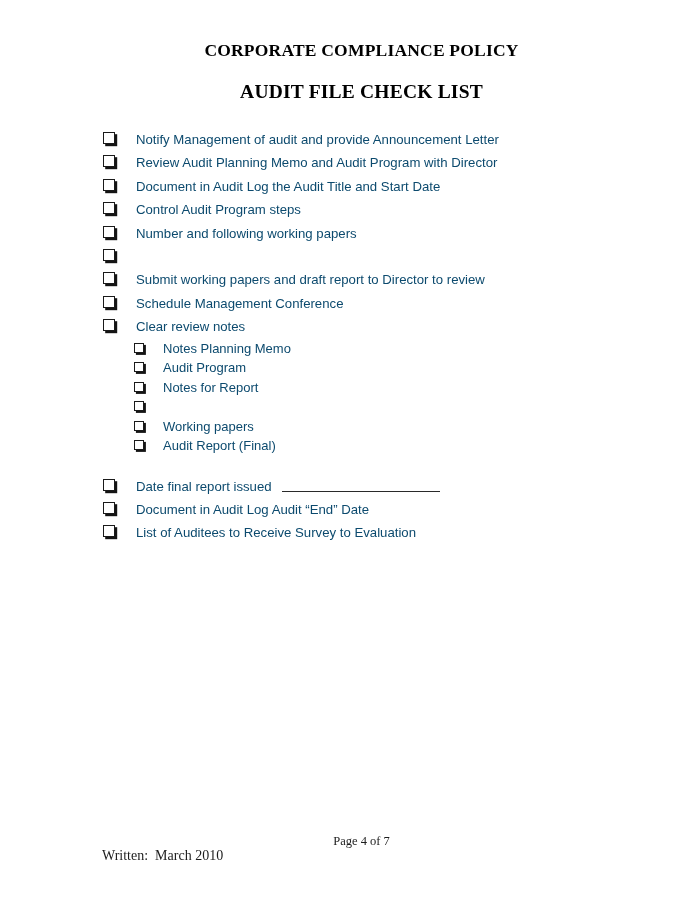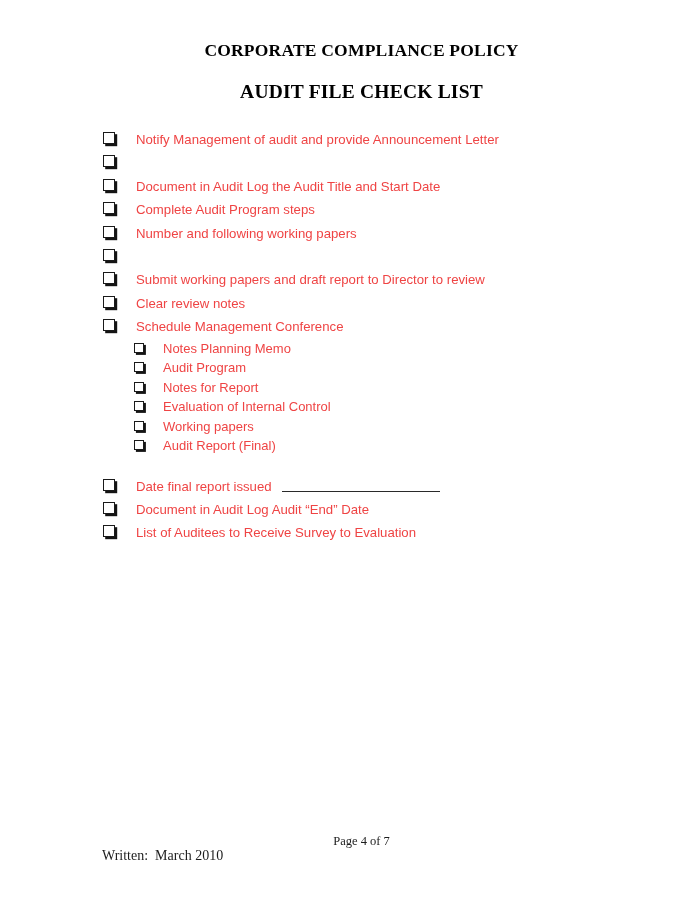--- a/index.html
+++ b/index.html
@@ -88,21 +88,21 @@
     width: 10px;
     height: 10px;
     border-width: 1.5px;
     box-shadow: 1.9px 1.9px 0 0 #141414;
   }
 
   .check-label {
     position: absolute;
     top: 0;
     font-size: 13.2px;
-    color: #ef4444;
+    color: #0c4a6e;
     white-space: nowrap;
   }
   .check-row .check-label {
     left: 136px;
   }
   .check-row.sub .check-label {
     left: 163px;
     font-size: 13px;
   }
 
@@ -148,65 +148,65 @@
   <div class="doc-title title-2">AUDIT FILE CHECK LIST</div>
 
   <div class="checklist">
     <div>
         <div class="check-row">
           <span class="checkbox"></span>
           <span class="check-label">Notify Management of audit and provide Announcement Letter</span>
         </div>
         <div class="check-row">
           <span class="checkbox"></span>
+          <span class="check-label">Review Audit Planning Memo and Audit Program with Director</span>
         </div>
         <div class="check-row">
           <span class="checkbox"></span>
           <span class="check-label">Document in Audit Log the Audit Title and Start Date</span>
         </div>
         <div class="check-row">
           <span class="checkbox"></span>
-          <span class="check-label">Complete Audit Program steps</span>
+          <span class="check-label">Control Audit Program steps</span>
         </div>
         <div class="check-row">
           <span class="checkbox"></span>
           <span class="check-label">Number and following working papers</span>
         </div>
         <div class="check-row">
           <span class="checkbox"></span>
         </div>
         <div class="check-row">
           <span class="checkbox"></span>
           <span class="check-label">Submit working papers and draft report to Director to review</span>
         </div>
         <div class="check-row">
           <span class="checkbox"></span>
+          <span class="check-label">Schedule Management Conference</span>
+        </div>
+        <div class="check-row">
+          <span class="checkbox"></span>
           <span class="check-label">Clear review notes</span>
-        </div>
-        <div class="check-row">
-          <span class="checkbox"></span>
-          <span class="check-label">Schedule Management Conference</span>
         </div>
       </div>
     <div>
         <div class="check-row sub">
           <span class="checkbox"></span>
           <span class="check-label">Notes Planning Memo</span>
         </div>
         <div class="check-row sub">
           <span class="checkbox"></span>
           <span class="check-label">Audit Program</span>
         </div>
         <div class="check-row sub">
           <span class="checkbox"></span>
           <span class="check-label">Notes for Report</span>
         </div>
         <div class="check-row sub">
           <span class="checkbox"></span>
-          <span class="check-label">Evaluation of Internal Control</span>
         </div>
         <div class="check-row sub">
           <span class="checkbox"></span>
           <span class="check-label">Working papers</span>
         </div>
         <div class="check-row sub">
           <span class="checkbox"></span>
           <span class="check-label">Audit Report (Final)</span>
         </div>
       </div>

